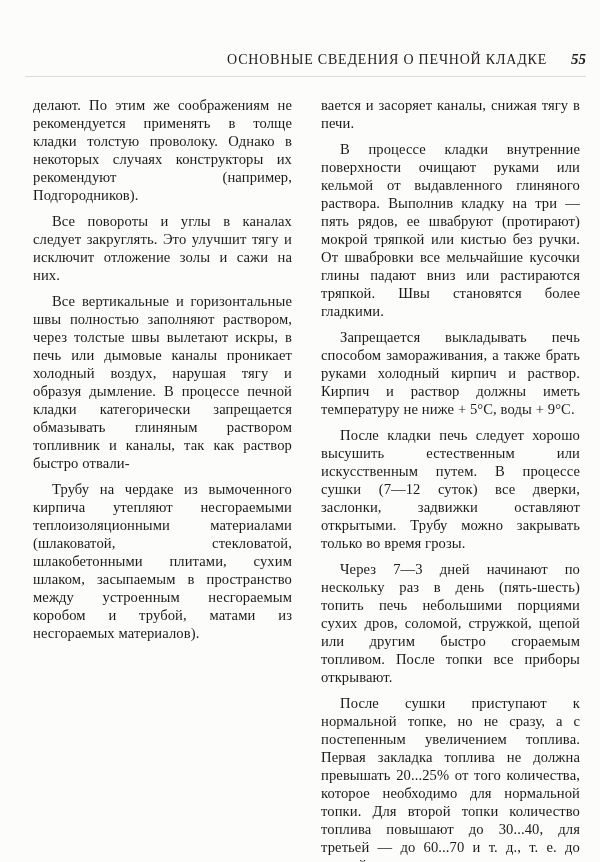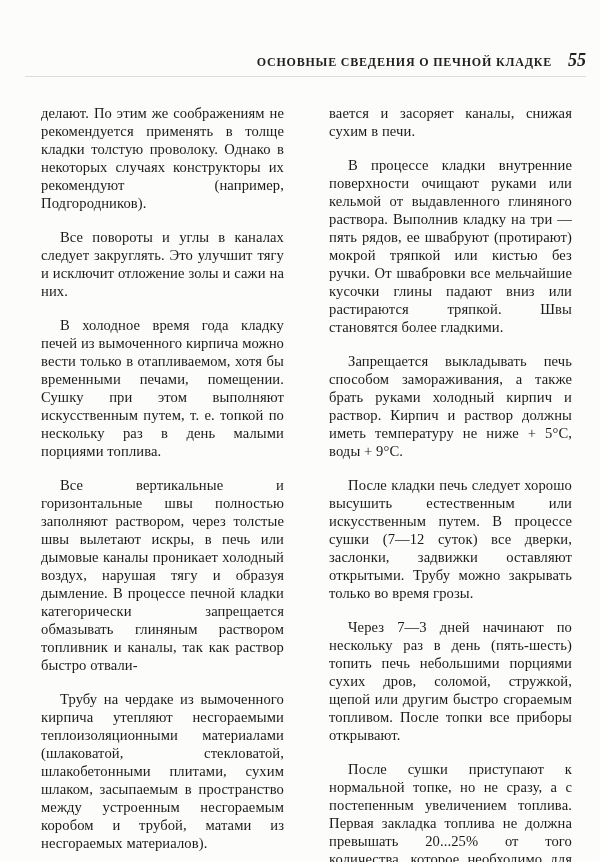--- a/index.html
+++ b/index.html
@@ -20,31 +20,31 @@
   .running-head {
     position: absolute;
     top: 50px;
     left: 25px;
     right: 14px;
     text-align: right;
     white-space: nowrap;
   }
   .running-head .head-title {
     font-family: "Liberation Serif", serif;
-    font-weight: bold;
-    font-size: 12px;
+    font-weight: normal;
+    font-size: 14px;
     letter-spacing: 0.8px;
     color: #222120;
   }
   .running-head .page-num {
     display: inline-block;
-    margin-left: 16px;
+    margin-left: 24px;
     font-weight: bold;
     font-style: italic;
-    font-size: 18px;
+    font-size: 15px;
     color: #222120;
   }
   .head-rule {
     position: absolute;
     top: 76px;
     left: 25px;
     right: 14px;
     height: 1px;
     background: #dddbd6;
   }
@@ -54,21 +54,21 @@
     left: 25px;
     right: 12px;
     display: flex;
     gap: 13px;
   }
   .col {
     width: 275px;
     flex: 0 0 275px;
   }
   .col p {
-    margin: 16px;
+    margin: 8px;
     padding: 0;
     font-size: 14.6px;
     line-height: 18px;
     text-align: justify;
     text-indent: 19px;
     letter-spacing: 0.1px;
   }
   .col p.no-indent {
     text-indent: 0;
   }
@@ -81,26 +81,25 @@
   <div class="running-head">
     <span class="head-title">ОСНОВНЫЕ СВЕДЕНИЯ О ПЕЧНОЙ КЛАДКЕ</span><span class="page-num">55</span>
   </div>
 
   <div class="head-rule"></div>
 
   <div class="columns">
     <div class="col">
         <p class="no-indent">делают. По этим же соображениям не рекомендуется применять в толще кладки толстую проволоку. Однако в некоторых случаях конструкторы их рекомендуют (например, Подгородников).</p>
         <p>Все повороты и углы в каналах следует закруглять. Это улучшит тягу и исключит отложение золы и сажи на них.</p>
-        <p>В холодное время года кладку печей из вымоченного кирпича можно вести только в отапливаемом, хотя бы временными печами, помещении. Сушку при этом выполняют искусственным путем, т. е. топкой по нескольку раз в день малыми порциями топлива.</p>
         <p>Все вертикальные и горизонтальные швы полностью заполняют раствором, через толстые швы вылетают искры, в печь или дымовые каналы проникает холодный воздух, нарушая тягу и образуя дымление. В процессе печной кладки категорически запрещается обмазывать глиняным раствором топливник и каналы, так как раствор быстро отвали-</p>
         <p>Трубу на чердаке из вымоченного кирпича утепляют несгораемыми теплоизоляционными материалами (шлаковатой, стекловатой, шлакобетонными плитами, сухим шлаком, засыпаемым в пространство между устроенным несгораемым коробом и трубой, матами из несгораемых материалов).</p>
       </div>
     <div class="col">
-        <p class="no-indent">вается и засоряет каналы, снижая сухим в печи.</p>
+        <p class="no-indent">вается и засоряет каналы, снижая тягу в печи.</p>
         <p>В процессе кладки внутренние поверхности очищают руками или кельмой от выдавленного глиняного раствора. Выполнив кладку на три — пять рядов, ее швабруют (протирают) мокрой тряпкой или кистью без ручки. От швабровки все мельчайшие кусочки глины падают вниз или растираются тряпкой. Швы становятся более гладкими.</p>
         <p>Запрещается выкладывать печь способом замораживания, а также брать руками холодный кирпич и раствор. Кирпич и раствор должны иметь температуру не ниже + 5°С, воды + 9°С.</p>
         <p>После кладки печь следует хорошо высушить естественным или искусственным путем. В процессе сушки (7—12 суток) все дверки, заслонки, задвижки оставляют открытыми. Трубу можно закрывать только во время грозы.</p>
         <p>Через 7—3 дней начинают по нескольку раз в день (пять-шесть) топить печь небольшими порциями сухих дров, соломой, стружкой, щепой или другим быстро сгораемым топливом. После топки все приборы открывают.</p>
         <p>После сушки приступают к нормальной топке, но не сразу, а с постепенным увеличением топлива. Первая закладка топлива не должна превышать 20...25% от того количества, которое необходимо для нормальной топки. Для второй топки количество топлива повышают до 30...40, для третьей — до 60...70 и т. д., т. е. до полной нормы.</p>
         <p>Сушка считается законченной, должны</p>
       </div>
   </div>
 
 </div>

